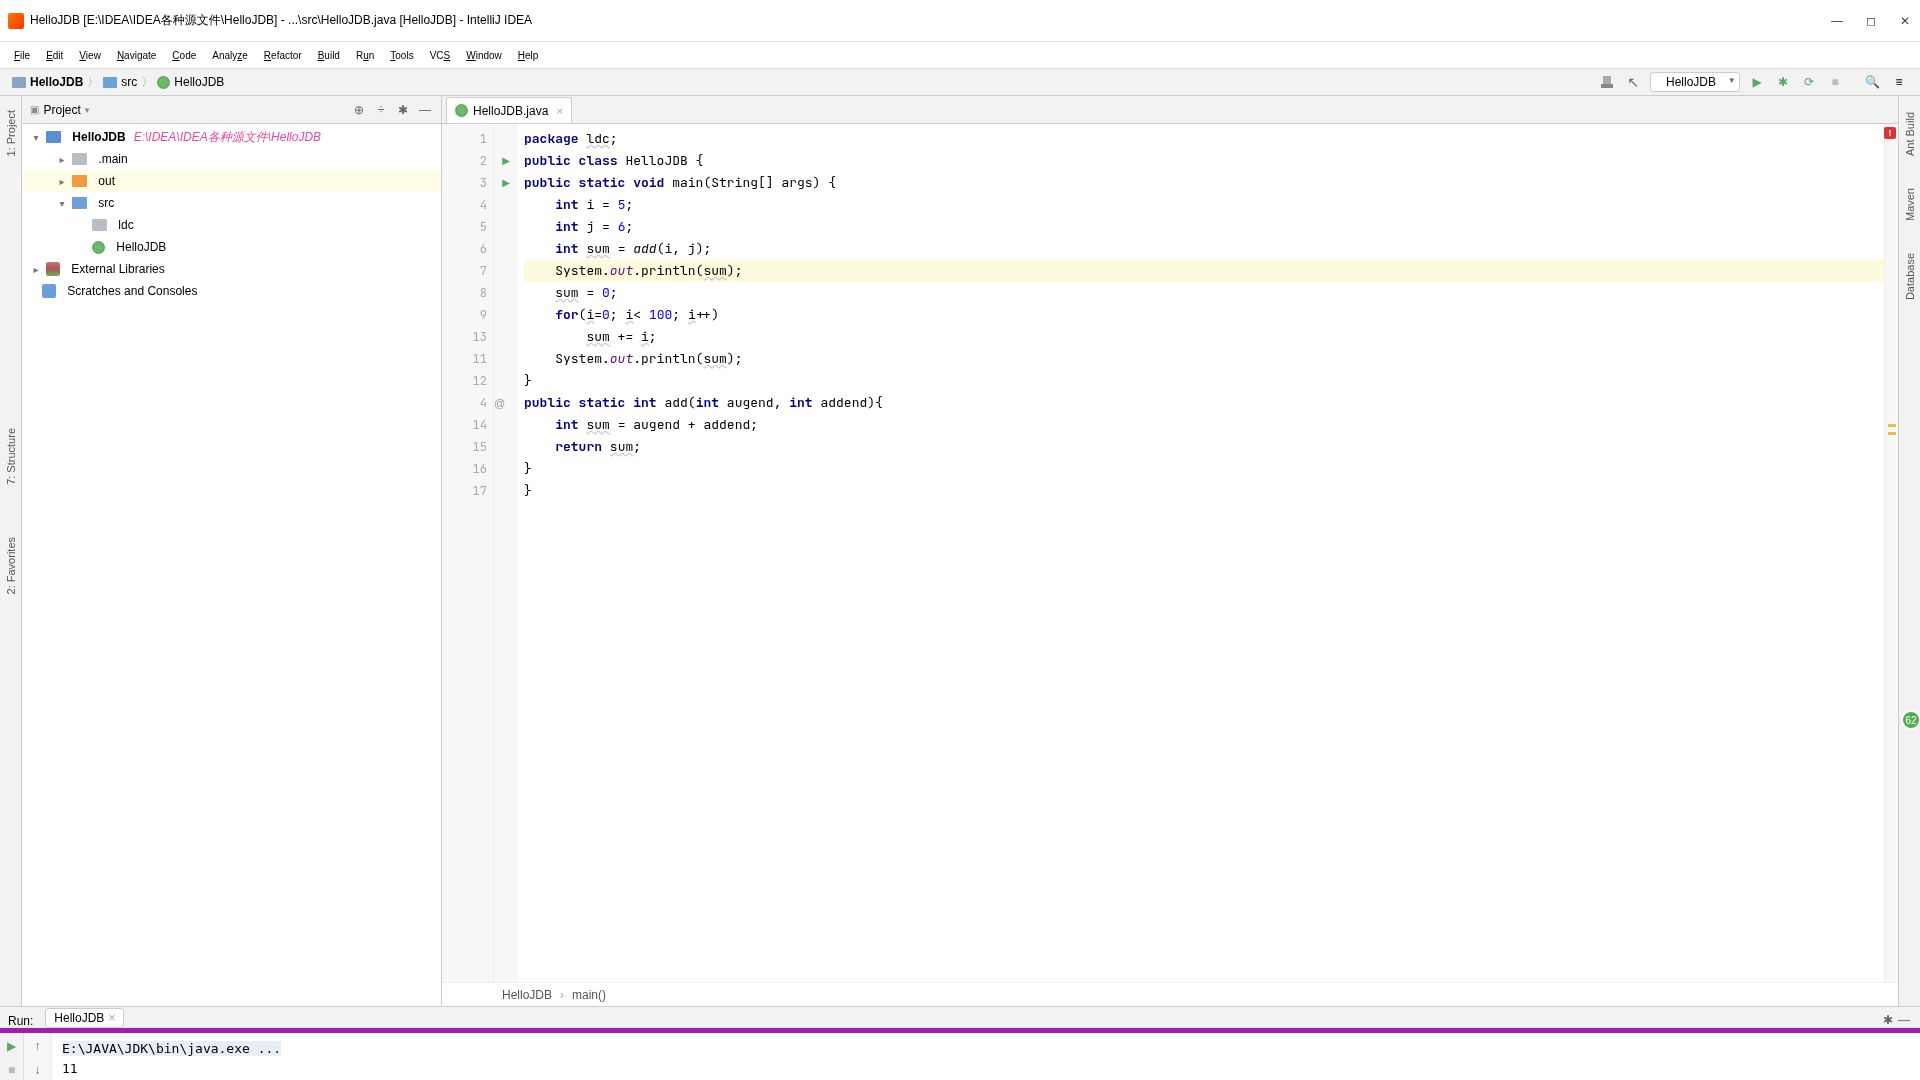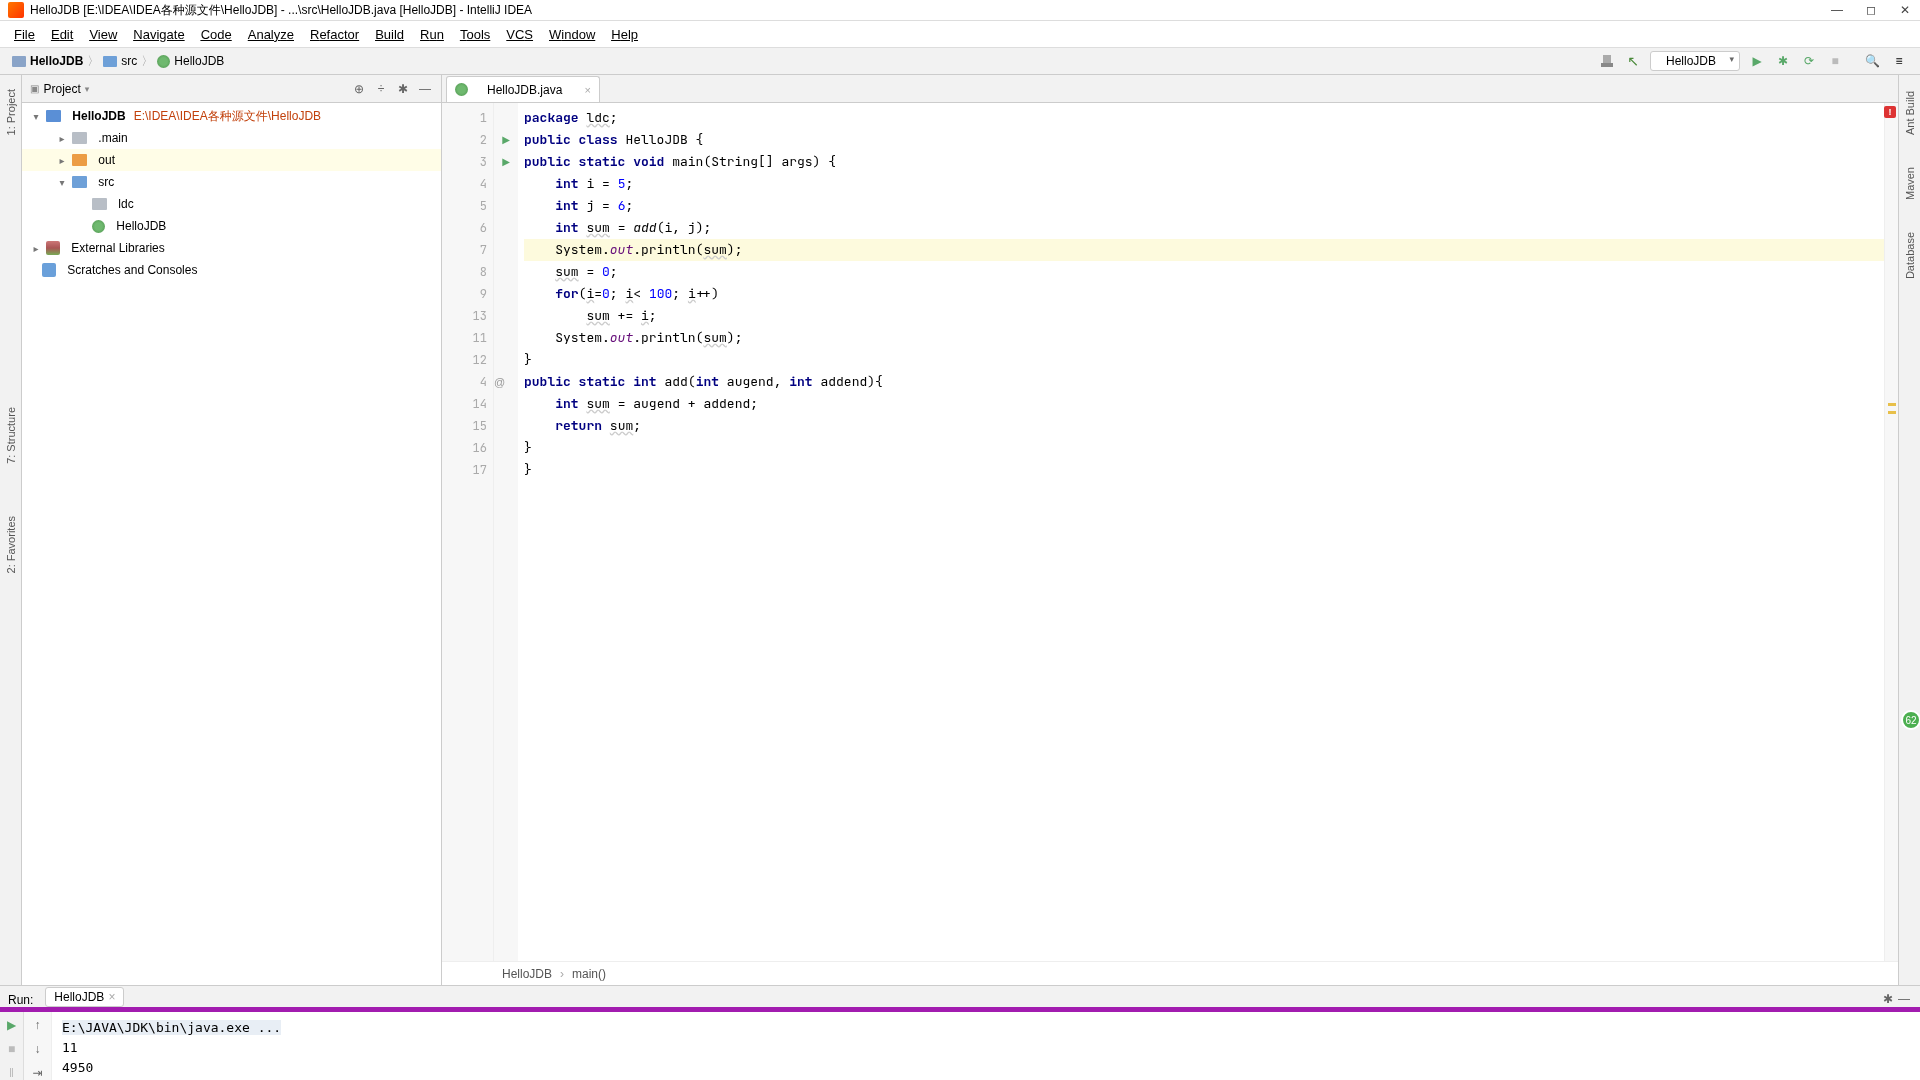--- a/index.html
+++ b/index.html
@@ -1,23 +1,23 @@
 <!DOCTYPE html>
 <html><head>
 <meta charset="utf-8">
 <style>
 * { margin: 0; padding: 0; box-sizing: border-box; }
 body { font-family: "Segoe UI", Arial, sans-serif; font-size: 12px; background: #fff; overflow: hidden; width: 1920px; height: 1080px; position: relative; transform-origin: top left; }
-.titlebar { height: 21px; background: #fff; display: flex; align-items: center; padding: 0 8px; border-bottom: 1px solid #ddd; }
+.titlebar { height: 42px; background: #fff; display: flex; align-items: center; padding: 0 8px; border-bottom: 1px solid #ddd; }
 .titlebar-icon { width: 16px; height: 16px; background: linear-gradient(135deg,#f70,#f30); border-radius: 2px; margin-right: 6px; display: inline-block; }
 .titlebar-text { flex: 1; font-size: 12px; color: #000; }
 .winbtns { display: flex; gap: 20px; }
 .winbtn { width: 14px; height: 14px; cursor: pointer; color: #444; display:flex; align-items:center; justify-content:center; }
 .menubar { height: 26px; display: flex; align-items: center; padding: 0 6px; background: #fff; }
-.menu-item { padding: 3px 8px; cursor: pointer; font-size: 13px; text-decoration: underline; }
+.menu-item { padding: 3px 8px; cursor: pointer; font-size: 10px; }
 .menu-item u { text-decoration: underline; }
 .navbar { height: 28px; background: #f2f2f2; border-top: 1px solid #ddd; border-bottom: 1px solid #ccc; display: flex; align-items: center; padding: 0 8px; }
 .crumb { display: flex; align-items: center; gap: 4px; padding: 0 4px; font-size: 12px; }
 .folder-icon-small { width: 14px; height: 11px; background: #8aa4c8; border-radius: 1px; display:inline-block; }
 .java-icon-small { width: 13px; height: 13px; border-radius: 50%; background: radial-gradient(circle,#6fb96f 40%,#4a904a); display:inline-block; }
 .nav-spacer { flex: 1; }
 .toolbar-btn { width: 24px; height: 24px; display:flex; align-items:center; justify-content:center; cursor:pointer; margin:0 1px; }
 .run-combo { border:1px solid #ccc; padding: 2px 18px 2px 10px; background:#fff; font-size:12px; margin:0 4px; border-radius:3px; min-width:90px; text-align:center; position:relative; }
 .run-combo:after { content:"▾"; position:absolute; right:5px; font-size:9px; color:#666; }
 .body-area { display:flex; height: calc(100% - 30px - 26px - 28px - 23px - 23px - 40px); }
@@ -34,24 +34,24 @@
 .tree-row.sel { background:#fffde7; }
 .arrow { width:12px; color:#777; font-size:10px; text-align:center;}
 .tree-folder { width:15px; height:12px; border-radius:1px; display:inline-block; }
 .tf-proj { background:#5a8fd6; }
 .tf-grey { background:#b8bec6; }
 .tf-orange { background:#ec9d44; }
 .tf-blue { background:#6ea0d8; }
 .lib-icon { width:14px; height:14px; display:inline-block; background:linear-gradient(#c77,#a55 50%,#7a5); border-radius:2px;}
 .scratch-icon { width:14px;height:14px;background:#6aa0da;border-radius:2px;display:inline-block;}
 .iml-icon { width:13px;height:13px;background:linear-gradient(135deg,#6a8,#567);display:inline-block;border-radius:2px;}
-.grey-text { color:#c2410c; margin-left:4px;}
+.grey-text { color:#ec4899; margin-left:4px;font-style:italic;}
 .editor-area { flex:1; display:flex; flex-direction:column; }
 .tabs { height:28px; background:#f2f2f2; border-bottom:1px solid #ccc; display:flex; align-items:flex-end; padding-left:4px;}
-.tab { height:26px; border:1px solid #ccc; border-bottom:none; background:#fff; padding:0 8px; display:flex; align-items:center; gap:19px; font-size:12px; border-radius:3px 3px 0 0;}
+.tab { height:26px; border:1px solid #ccc; border-bottom:none; background:#fff; padding:0 8px; display:flex; align-items:center; gap:5px; font-size:12px; border-radius:3px 3px 0 0;}
 .tab .close { color:#aaa; font-size:11px; cursor:pointer; margin-left:3px;}
 .code-wrap { flex:1; display:flex; position:relative; overflow:hidden; }
 .gutter { width:52px; background:#f7f7f7; border-right:1px solid #eee; text-align:right; padding:4px 6px 0 0; font-family:"JetBrains Mono",Consolas,monospace; font-size:12px; color:#aaa; line-height:22px;}
 .run-gutter { width:24px; background:#f7f7f7; padding-top:4px; line-height:22px; text-align:center;}
 .run-mark { color:#59a869; font-size:10px;}
 .code { flex:1; font-family:"JetBrains Mono",Consolas,monospace; font-size:13px; line-height:22px; padding:4px 0 0 6px; white-space:pre; color:#000; }
 .kw { color:#000080; font-weight:bold; }
 .num { color:#0000ff; }
 .fld { color:#660e7a; font-style:italic; }
 .uline { text-decoration-line: underline; text-decoration-color:#ccc; text-decoration-style: wavy;}

